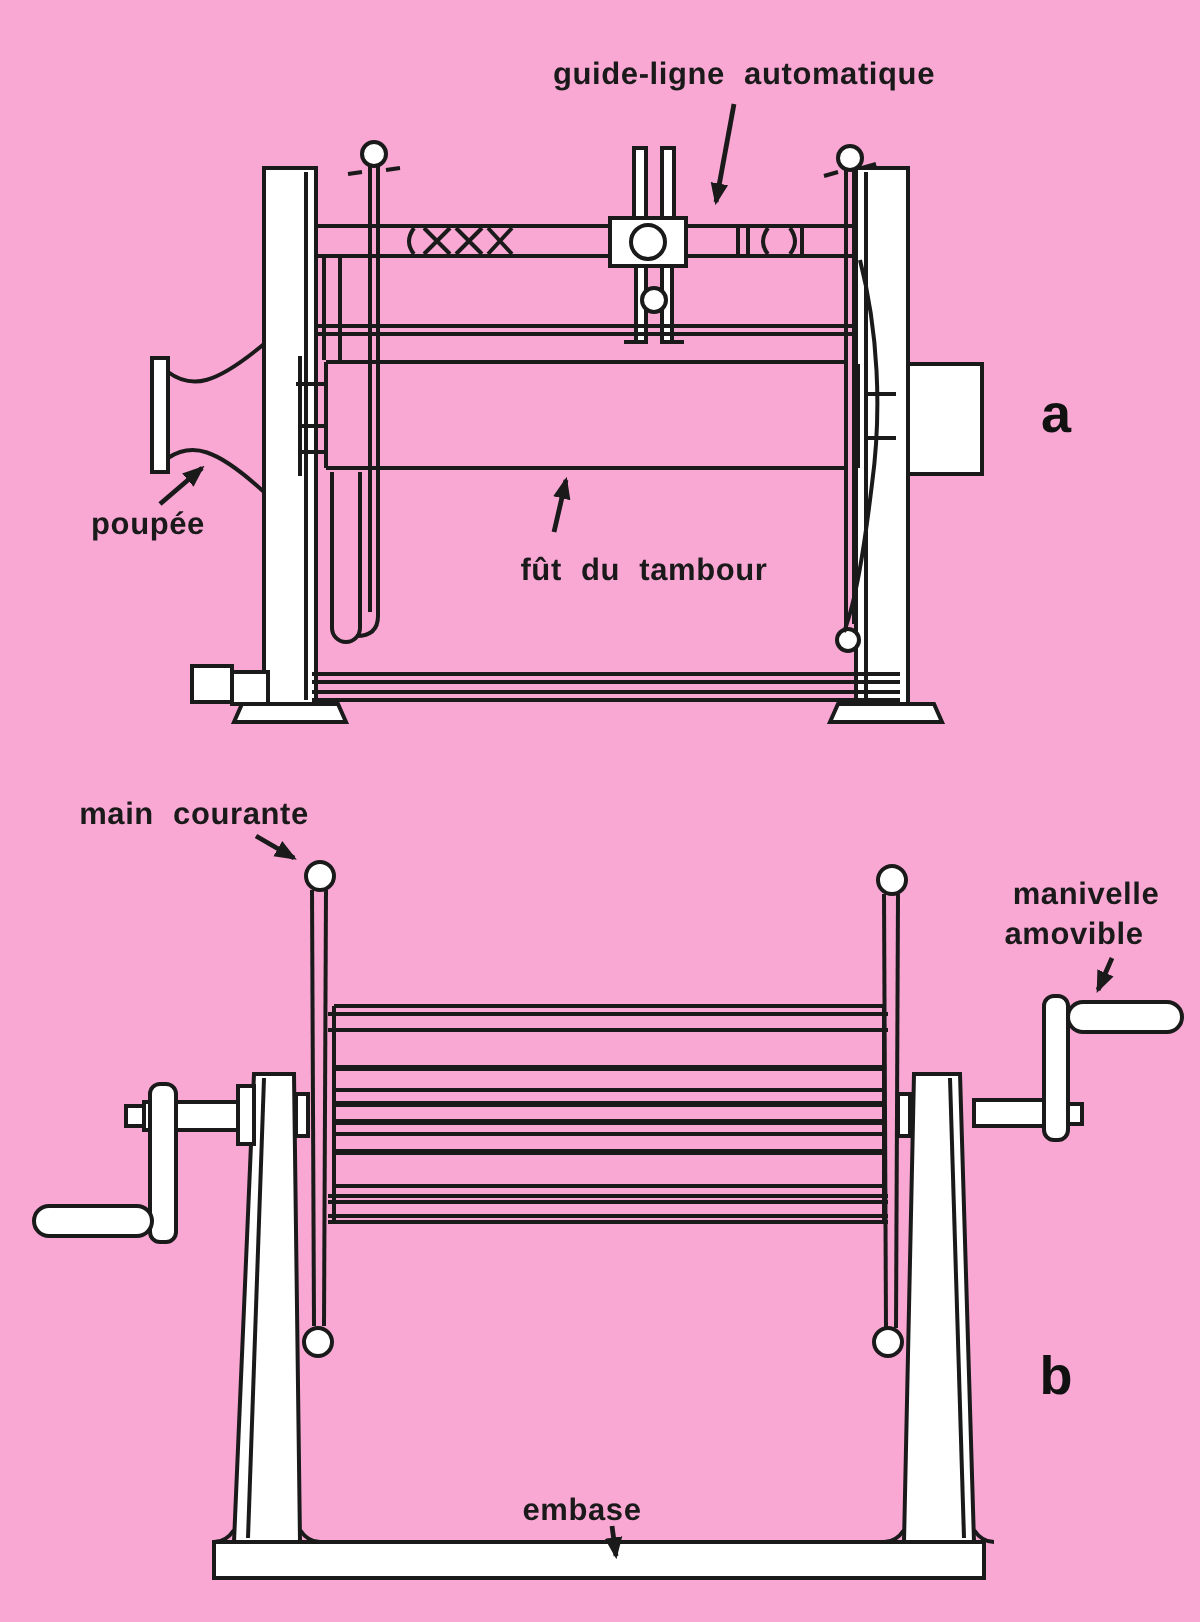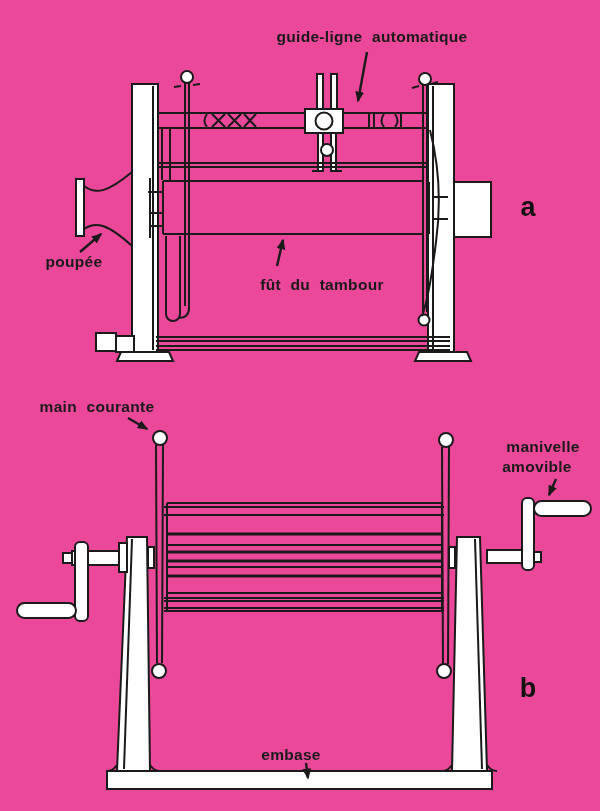--- a/index.html
+++ b/index.html
@@ -1,16 +1,16 @@
 <!DOCTYPE html>
 <html><head>
 <meta charset="utf-8">
 <style>
   html,body{margin:0;padding:0;background:#ffffff;}
-  .stage{width:600px;height:811px;position:relative;background:#ec4899;overflow:hidden;}
+  .stage{width:600px;height:811px;position:relative;background:#f9a8d4;overflow:hidden;}
   svg{display:block;}
   .lbl{font-family:"Liberation Sans","DejaVu Sans",sans-serif;font-weight:700;font-size:15.5px;fill:#1a1a1a;letter-spacing:.3px;}
   .lbl-wide{word-spacing:5px;}
   .figlbl{font-family:"Liberation Sans","DejaVu Sans",sans-serif;font-weight:700;font-size:27px;fill:#111;}
   .ln{stroke:#1a1a1a;stroke-width:2;fill:none;}
   .ln3{stroke:#1a1a1a;stroke-width:3;fill:none;}
   .fw{stroke:#1a1a1a;stroke-width:2;fill:#ffffff;}
   .arr{stroke:#1a1a1a;stroke-width:2.4;fill:none;}
 </style>
 </head>

